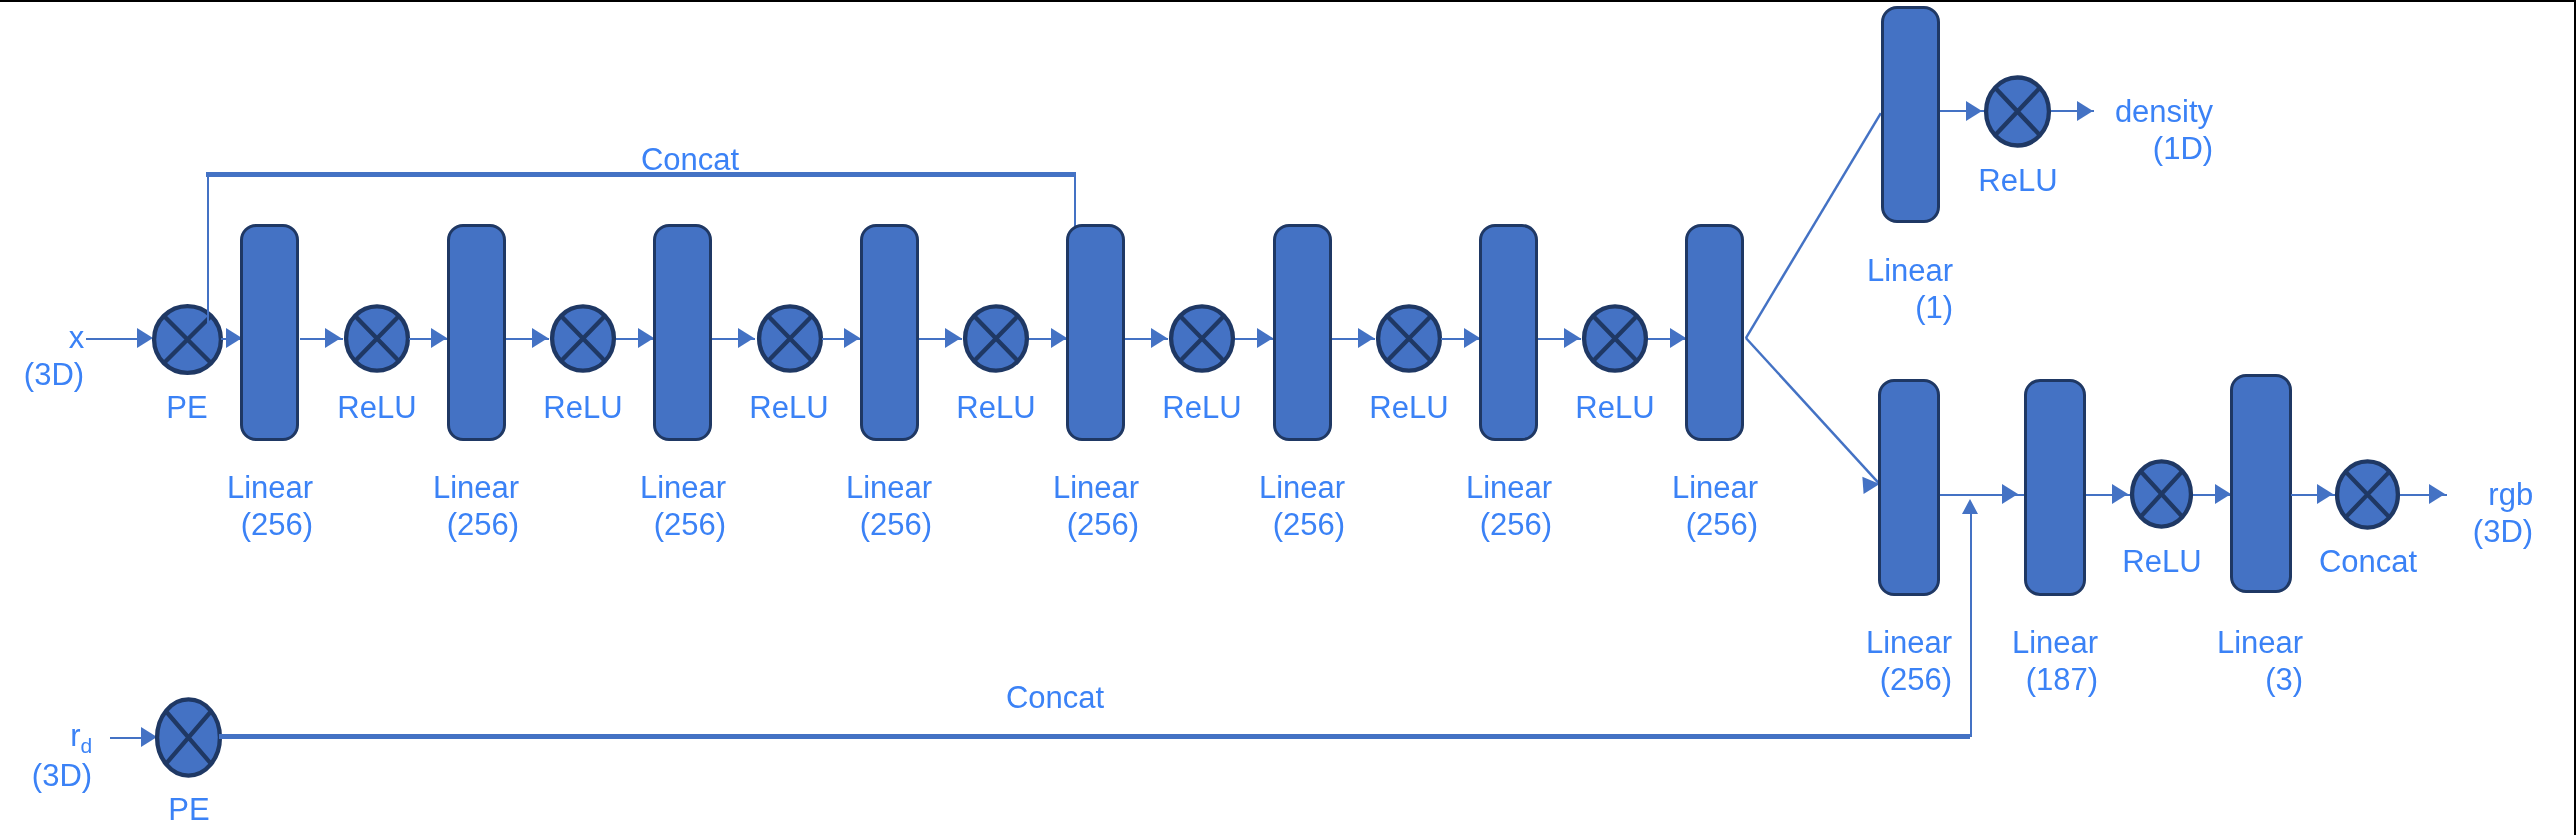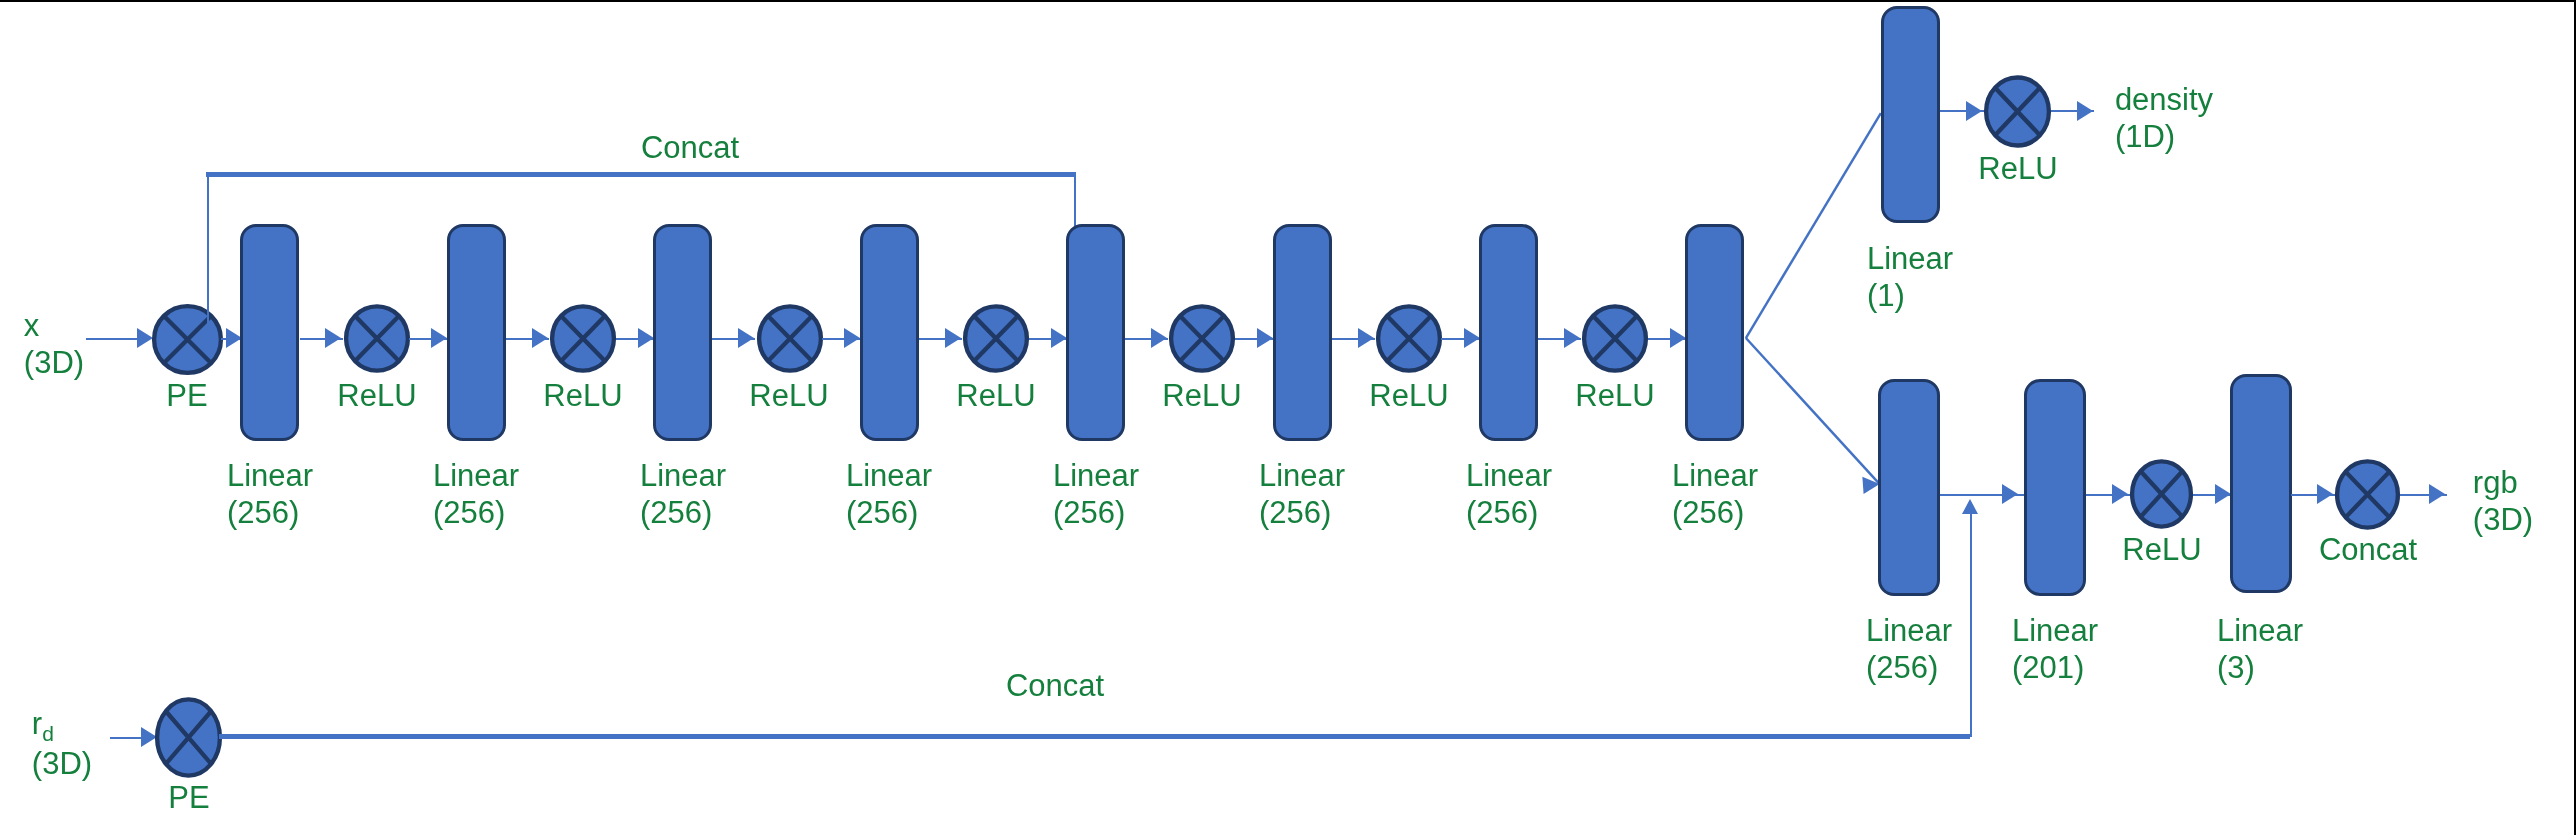--- a/index.html
+++ b/index.html
@@ -29,27 +29,28 @@
   .act{
     position:absolute;
   }
   .act svg{display:block;width:100%;height:100%;}
   .act .disc{fill:#4472C4;stroke:#1F3864;stroke-width:7;}
   .act .xline{stroke:#1F3864;stroke-width:7;fill:none;}
 
   
   .lbl{
     position:absolute;
-    color:#15803d;
+    color:#3b82f6;
     font-family:"Liberation Sans", sans-serif;
     font-size:31px;
     line-height:1.12;
-    text-align:left;
+    text-align:right;
     white-space:pre;
     transform:translateX(-50%);
+    margin-top:12px;
   }
   .lbl.two-line{line-height:1.18;}
   .lbl .sub{font-size:21px;vertical-align:-0.32em;}
 
   
   .hline{
     position:absolute;
     height:0;
     border-top:2.5px solid #4472C4;
   }
@@ -249,21 +250,21 @@
 
   <div class="lbl two-line" style="left:2164px; top:80px;"><span>density</span><br><span>(1D)</span></div>
 
   <div class="linear-block" style="left:1878px; top:377px; width:62px; height:217px;"></div>
   <div class="lbl two-line" style="left:1909px; top:611px;"><span>Linear</span><br><span>(256)</span></div>
 
   <div class="hline" style="left:1940px; top:492px; width:86px;"></div>
   <div class="arrow-r" style="left:2002px; top:482px;"></div>
 
   <div class="linear-block" style="left:2024px; top:377px; width:62px; height:217px;"></div>
-  <div class="lbl two-line" style="left:2055px; top:611px;"><span>Linear</span><br><span>(201)</span></div>
+  <div class="lbl two-line" style="left:2055px; top:611px;"><span>Linear</span><br><span>(187)</span></div>
 
   <div class="hline" style="left:2086px; top:492px; width:44px;"></div>
   <div class="arrow-r" style="left:2112px; top:482px;"></div>
 
   <div class="act" style="left:2129px; top:457px; width:65px; height:70px;">
     <svg viewBox="0 0 106 114" preserveAspectRatio="none">
       <ellipse class="disc" cx="53" cy="57" rx="48" ry="53"></ellipse>
       <path class="xline" d="M19 20 L87 94 M87 20 L19 94"></path>
     </svg>
   </div>

